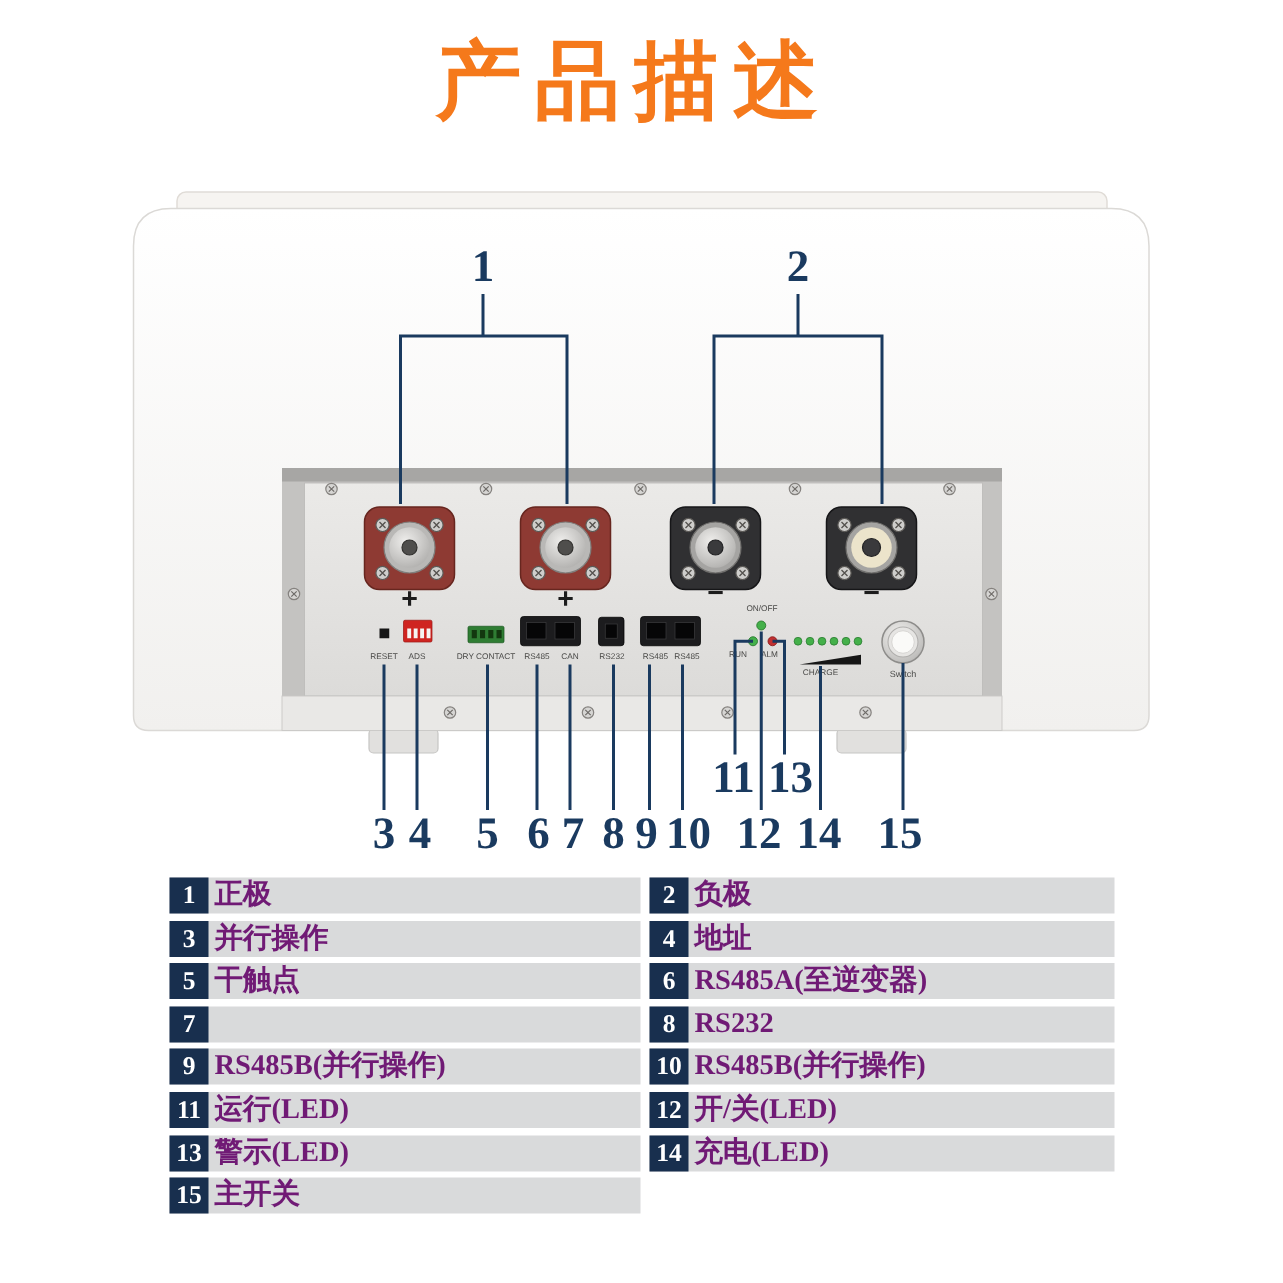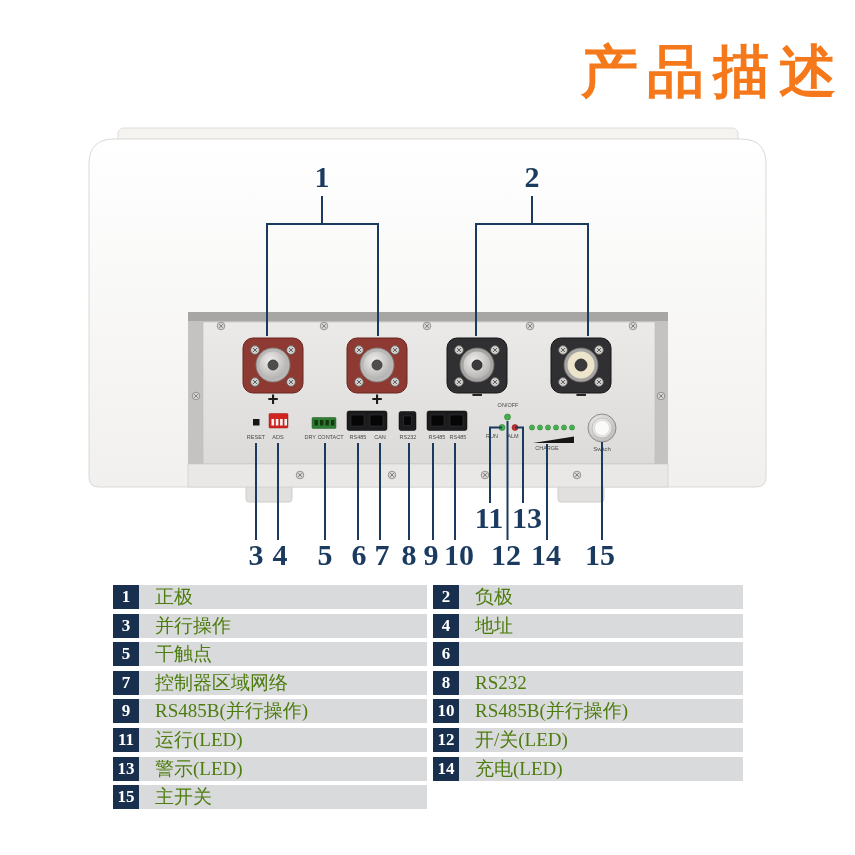--- a/index.html
+++ b/index.html
@@ -1,39 +1,39 @@
 <!DOCTYPE html>
 <html><head>
 <meta charset="utf-8">
 <style>
   html,body{margin:0;padding:0;}
   body{
     width:855px;height:855px;position:relative;background:#ffffff;
     font-family:"Liberation Serif",serif;overflow:hidden;
   }
   .page-title{
-    position:absolute;top:34px;left:0;width:845px;text-align:right;
+    position:absolute;top:16px;left:0;width:845px;text-align:center;
     font-size:57px;font-weight:bold;color:#f5791b;letter-spacing:9px;
     font-family:"Liberation Serif",serif;
   }
   .device-svg{position:absolute;top:110px;left:0;}
   .legend{position:absolute;top:585px;left:113px;width:632px;}
   .legend-row{display:flex;margin-bottom:4.6px;}
   .cell{display:flex;background:#d9dadb;height:24px;}
   .cell-left{width:314px;margin-right:6px;}
   .cell-right{width:310px;}
   .cell-spacer{width:310px;background:transparent;}
   .badge{
     width:26px;min-width:26px;background:#182f4e;color:#ffffff;
     font-weight:bold;font-size:17px;display:flex;align-items:center;
     justify-content:center;font-family:"Liberation Serif",serif;
   }
   .lbl{
-    font-size:19px;font-weight:normal;color:#4d7c0f;line-height:24px;
-    padding-left:16px;white-space:nowrap;font-family:"Liberation Serif",serif;
+    font-size:19px;font-weight:bold;color:#701a75;line-height:24px;
+    padding-left:4px;white-space:nowrap;font-family:"Liberation Serif",serif;
   }
   .callout-num{font-family:"Liberation Serif",serif;font-weight:bold;fill:#1a3a5f;}
   .tiny-lbl{font-family:"Liberation Sans",sans-serif;fill:#4a4a48;}
   .nline{stroke:#1a3a5f;stroke-width:2;fill:none;}
 </style>
 </head>
 <body>
 
 <div class="page-title">产品描述</div>
 
@@ -260,26 +260,26 @@
       <div class="lbl">地址</div>
     </div>
   </div>
   <div class="legend-row">
     <div class="cell cell-left">
       <div class="badge">5</div>
       <div class="lbl">干触点</div>
     </div>
     <div class="cell cell-right">
       <div class="badge">6</div>
+      <div class="lbl">RS485A(至逆变器)</div>
     </div>
   </div>
   <div class="legend-row">
     <div class="cell cell-left">
       <div class="badge">7</div>
-      <div class="lbl">控制器区域网络</div>
     </div>
     <div class="cell cell-right">
       <div class="badge">8</div>
       <div class="lbl">RS232</div>
     </div>
   </div>
   <div class="legend-row">
     <div class="cell cell-left">
       <div class="badge">9</div>
       <div class="lbl">RS485B(并行操作)</div>

